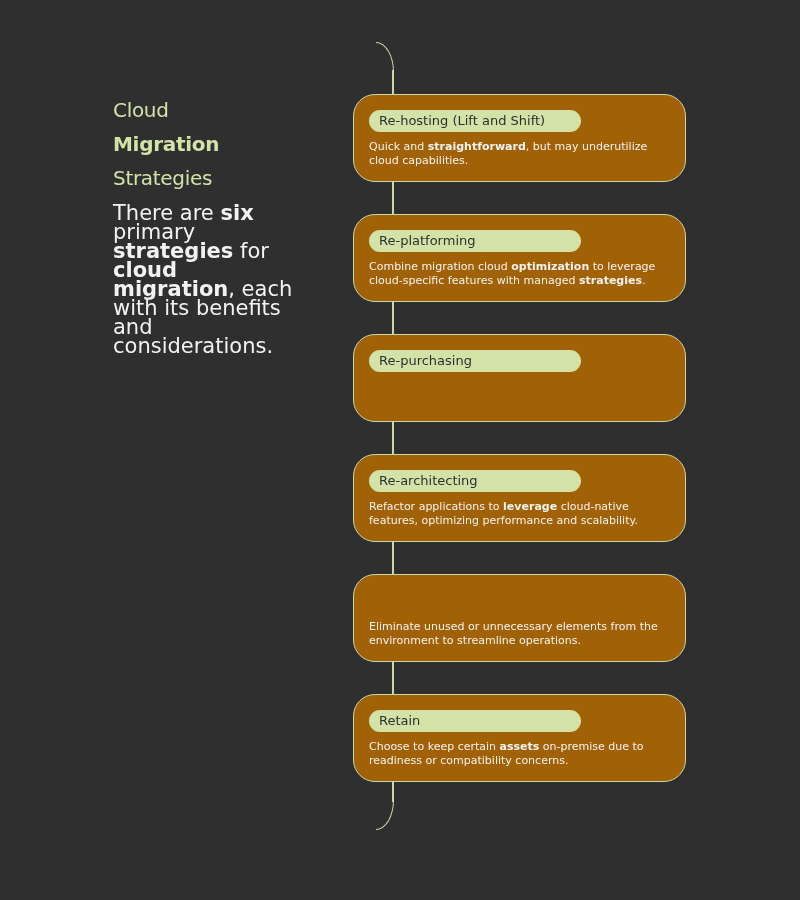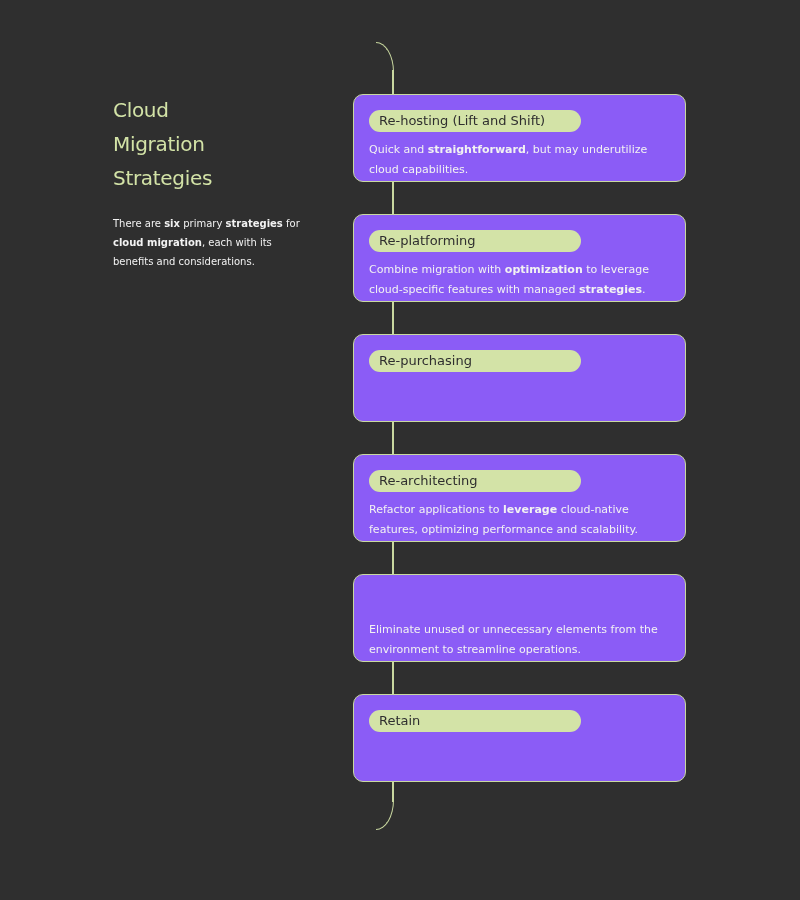--- a/index.html
+++ b/index.html
@@ -1,32 +1,32 @@
 <!DOCTYPE html>
 <html><head>
   <meta charset="utf-8">
   <style>
     * { margin: 0; padding: 0; box-sizing: border-box; }
     html, body { width: 800px; height: 900px; background: #2f2f2f; overflow: hidden; }
     body { position: relative; font-family: "DejaVu Sans", sans-serif; color: #f4f4f4; }
 
     .left { position: absolute; left: 113px; top: 93px; width: 190px; }
     .title { color: #d3e3a7; font-size: 20px; line-height: 34px; letter-spacing: -0.3px; }
-    .title .l2 { font-weight: normal; display: block; }
+    .title .l2 { font-weight: bold; display: block; }
     .title .l1, .title .l3 { display: block; font-weight: normal; }
-    .intro { margin-top: 19px; font-size: 10px; line-height: 19px; color: #f2f2f2; width: 190px; }
+    .intro { margin-top: 9px; font-size: 21px; line-height: 19px; color: #f2f2f2; width: 190px; }
     .intro b { font-weight: bold; }
     .line { position: absolute; left: 392px; width: 1.5px; background: #c9d8a0; }
     .curve { position: absolute; width: 18px; height: 30px; border: 1.5px solid #c9d8a0; }
     .curve.top { left: 376px; top: 42px; border-left: none; border-bottom: none; border-top-right-radius: 18px 30px; }
     .curve.bottom { left: 376px; top: 800px; border-left: none; border-top: none; border-bottom-right-radius: 18px 30px; }
 
-    .card { position: absolute; left: 353px; width: 333px; height: 88px; border: 1.5px solid #c9d8a0; border-radius: 10px; background: #8b5cf6; }
+    .card { position: absolute; left: 353px; width: 333px; height: 88px; border: 1.5px solid #c9d8a0; border-radius: 22px; background: #a16207; }
     .pill { position: absolute; left: 15px; top: 15px; width: 212px; height: 22px; border-radius: 11px; background: #d3e3a7; color: #2f2f2f; font-size: 13px; line-height: 22px; padding-left: 10px; }
-    .desc { position: absolute; left: 15px; top: 45px; width: 310px; font-size: 11px; line-height: 20px; color: #f2f2f2; }
+    .desc { position: absolute; left: 15px; top: 45px; width: 310px; font-size: 11px; line-height: 14px; color: #f2f2f2; }
     .desc b { font-weight: bold; }
   </style>
 </head>
 <body>
 
 <div class="left">
   <h1 class="title">
     <span class="l1">Cloud</span>
     <span class="l2">Migration</span>
     <span class="l3">Strategies</span>
@@ -46,28 +46,29 @@
     <div class="line" style="top: 782px; height: 20px;"></div>
   </div>
 
 <div id="cards">
   <div class="card" style="top:94px">
     <div class="pill">Re-hosting (Lift and Shift)</div>
     <div class="desc"><span>Quick and </span><b>straightforward</b><span>, but may underutilize cloud capabilities.</span></div>
   </div>
   <div class="card" style="top:214px">
     <div class="pill">Re-platforming</div>
-    <div class="desc"><span>Combine migration with </span><b>optimization</b><span> to leverage cloud-specific features with managed </span><b>strategies</b><span>.</span></div>
+    <div class="desc"><span>Combine migration cloud </span><b>optimization</b><span> to leverage cloud-specific features with managed </span><b>strategies</b><span>.</span></div>
   </div>
   <div class="card" style="top:334px">
     <div class="pill">Re-purchasing</div>
   </div>
   <div class="card" style="top:454px">
     <div class="pill">Re-architecting</div>
     <div class="desc"><span>Refactor applications to </span><b>leverage</b><span> cloud-native features, optimizing performance and scalability.</span></div>
   </div>
   <div class="card" style="top:574px">
     <div class="desc"><span>Eliminate unused or unnecessary elements from the environment to streamline operations.</span></div>
   </div>
   <div class="card" style="top:694px">
     <div class="pill">Retain</div>
+    <div class="desc"><span>Choose to keep certain </span><b>assets</b><span> on-premise due to readiness or compatibility concerns.</span></div>
   </div>
 </div>
 
 </body></html>

